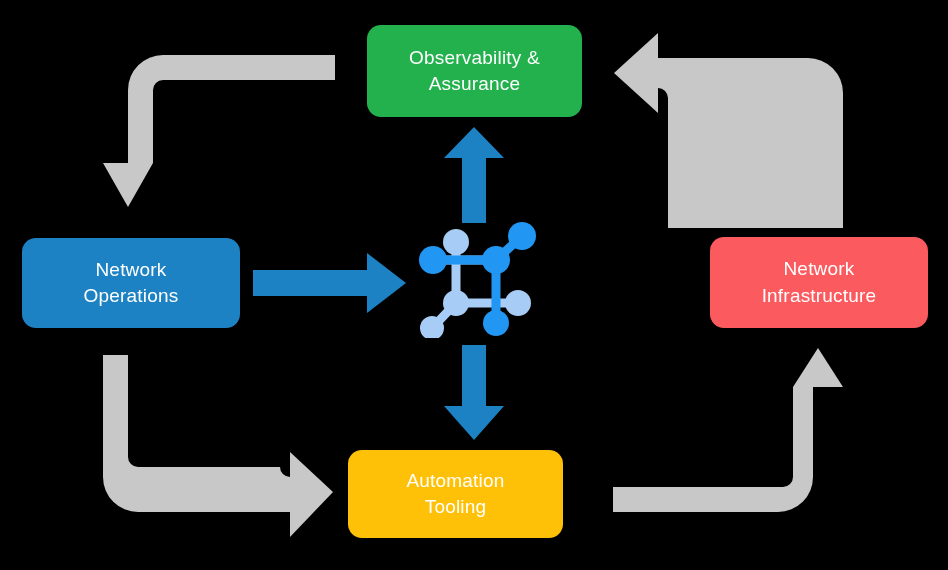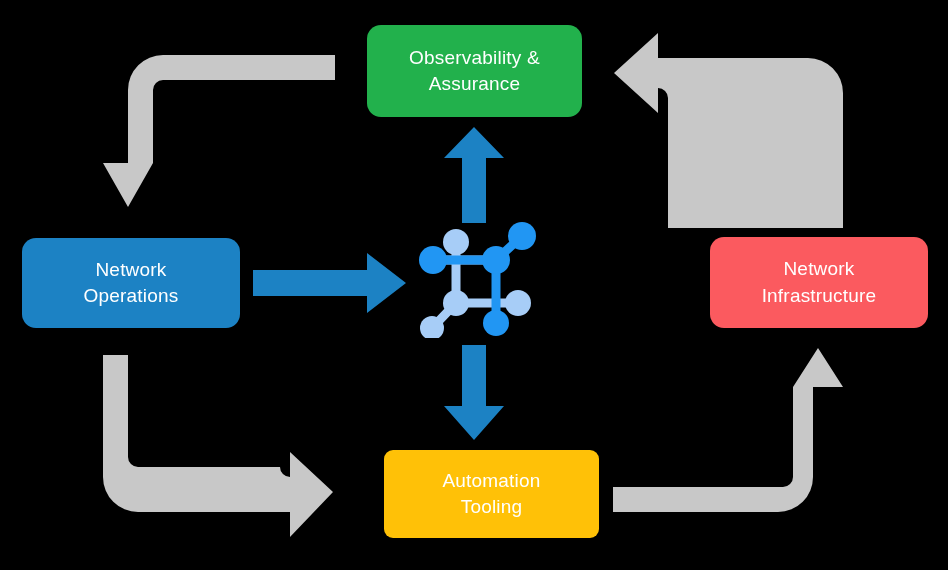--- a/index.html
+++ b/index.html
@@ -51,23 +51,22 @@
   }
   #box-network-operations {
     left: 22px;   top: 238px; width: 218px; height: 90px;
     background: #1c82c4;
   }
   #box-network-infrastructure {
     left: 710px;  top: 237px; width: 218px; height: 91px;
     background: #fb5a5f;
   }
   #box-automation-tooling {
-    left: 384px;  top: 450px; width: 215px; height: 88px;
+    left: 348px;  top: 450px; width: 215px; height: 88px;
     background: #ffc107;
-    border-radius: 9px;
   }
   .icon-wrap {
     position: absolute;
     left: 418px;
     top: 218px;
     width: 120px;
     height: 120px;
   }
 </style>
 </head>

